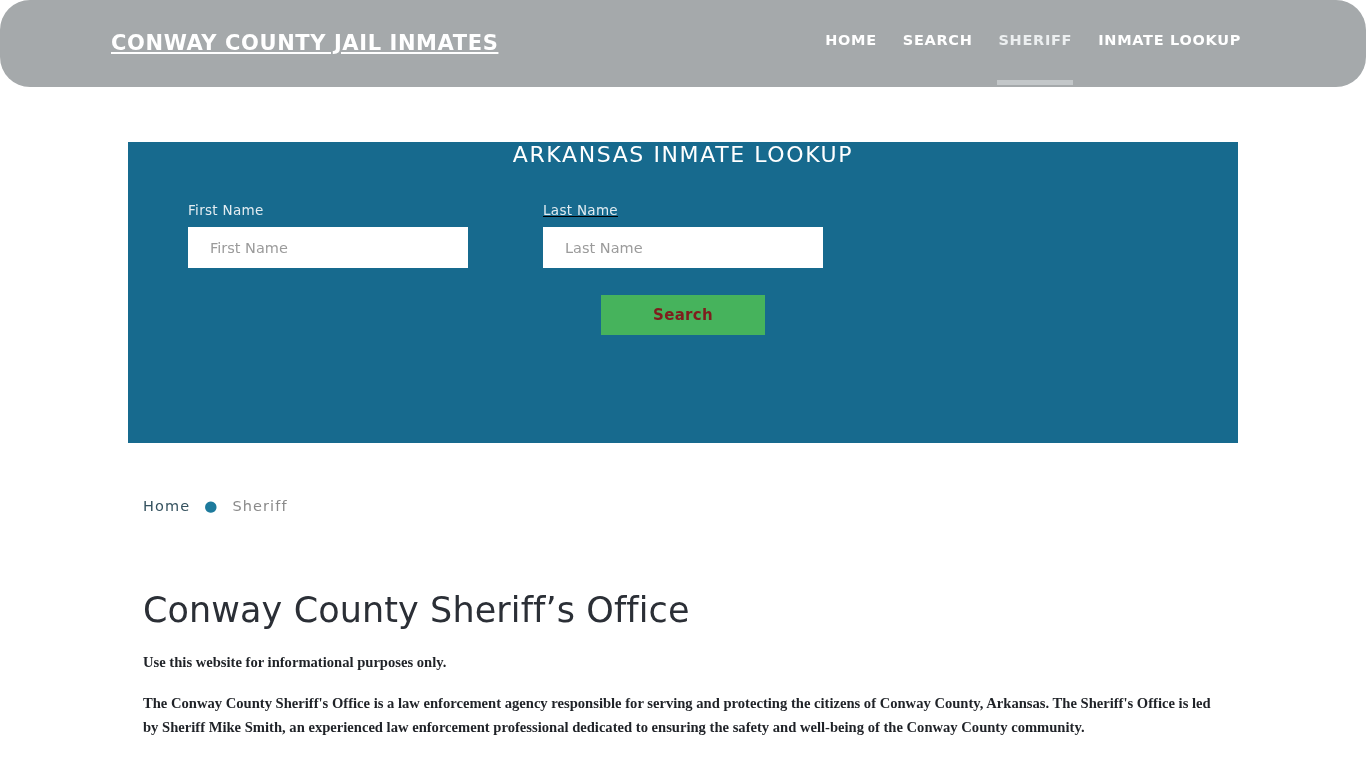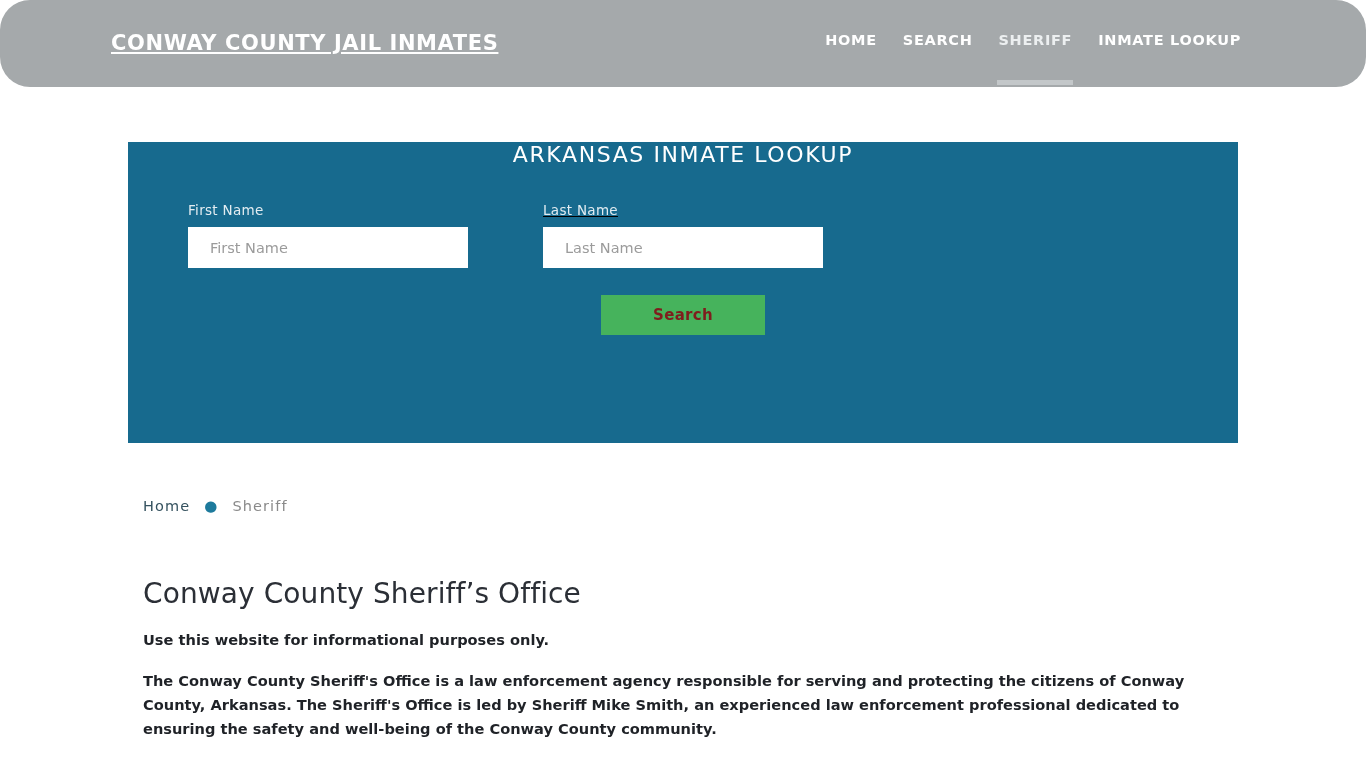--- a/index.html
+++ b/index.html
@@ -167,33 +167,34 @@
     color: #1d7a9c;
     font-size: 15px;
     margin: 0 14px;
     line-height: 1;
   }
   .crumb-current { color: #8a8a8a; }
 
   .page-title {
     position: absolute;
     left: 143px;
-    top: 79px;
-    font-size: 28px;
+    top: 92px;
+    font-size: 35px;
     font-weight: normal;
     color: #2b2f36;
     letter-spacing: 0.1px;
     white-space: nowrap;
     text-align: center;
   }
   .body-copy {
     position: absolute;
     left: 143px;
-    top: 130px;
+    top: 152px;
     width: 1075px;
+    font-family: Liberation Serif, serif;
   }
   .body-copy p {
     font-size: 14.6px;
     font-weight: bold;
     color: #1f2227;
     line-height: 24px;
     margin: 0 0 17px 0;
   }
   .body-copy p:last-child { margin-bottom: 12px; }
 </style>

